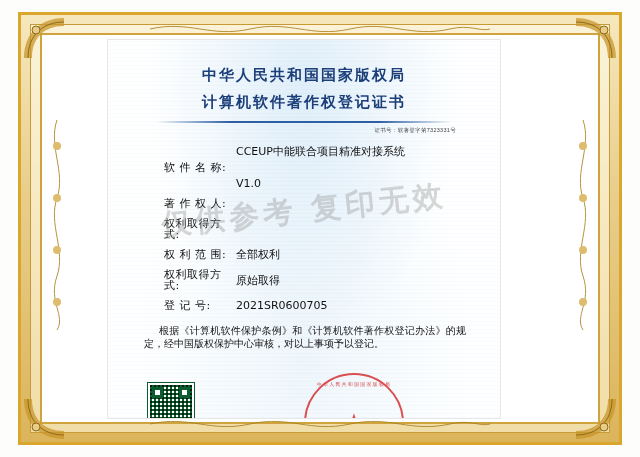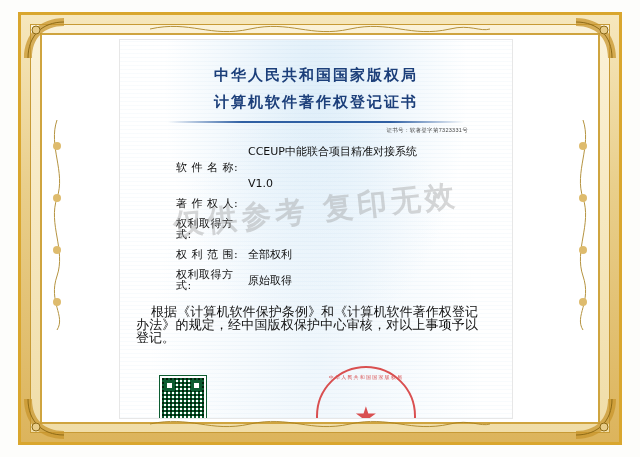--- a/index.html
+++ b/index.html
@@ -51,21 +51,21 @@
 
   .edge-orn {
     position: absolute;
     pointer-events: none;
     opacity: .85;
   }
 
   
   .sheet {
     position: absolute;
-    left: 120px; top: 40px;
+    left: 108px; top: 40px;
     width: 392px; height: 378px;
     background: #ffffff;
     box-shadow: 0 0 0 1px #e7e7e7;
     overflow: hidden;
   }
   .sheet-bg-wave {
     position:absolute; left:0; top:0; width:100%; height:100%;
     background:
       radial-gradient(ellipse at 50% 12%, rgba(150,200,235,.30) 0%, rgba(255,255,255,0) 55%),
       radial-gradient(ellipse at 50% 85%, rgba(180,215,240,.22) 0%, rgba(255,255,255,0) 60%);
@@ -136,27 +136,27 @@
     color: #111;
     font-family: "DejaVu Sans", "Liberation Sans", sans-serif;
   }
   .val .sub {
     display: block;
     margin-top: 21px;
   }
 
   .para {
     position: relative;
-    margin: 14px 34px 0 16px;
-    font-size: 13px;
+    margin: 14px 34px 0 36px;
+    font-size: 10px;
     line-height: 13px;
     color: #111;
     text-indent: 15px;
     text-align: justify;
-    font-family: Liberation Serif, serif;
+    font-family: Liberation Mono, monospace;
   }
 
   
   .bottom {
     position: relative;
     margin-top: 18px;
     height: 108px;
   }
   .qr {
     position: absolute;
@@ -325,20 +325,24 @@
         <div class="lbl">权利取得方式:</div>
       </div>
       <div class="row">
         <div class="lbl">权 利 范 围:</div>
         <div class="val">全部权利</div>
       </div>
       <div class="row">
         <div class="lbl">权利取得方式:</div>
         <div class="val">原始取得</div>
       </div>
+      <div class="row">
+        <div class="lbl">登 记 号:</div>
+        <div class="val">2021SR0600705</div>
+      </div>
     </div>
 
     <div class="para">根据《计算机软件保护条例》和《计算机软件著作权登记办法》的规定，经中国版权保护中心审核，对以上事项予以登记。</div>
 
     <div class="bottom">
       <div class="qr"></div>
       <div class="qr-no">No. 07849108</div>
 
       <div class="seal">
         <div class="seal-top-text">中华人民共和国国家版权局</div>

